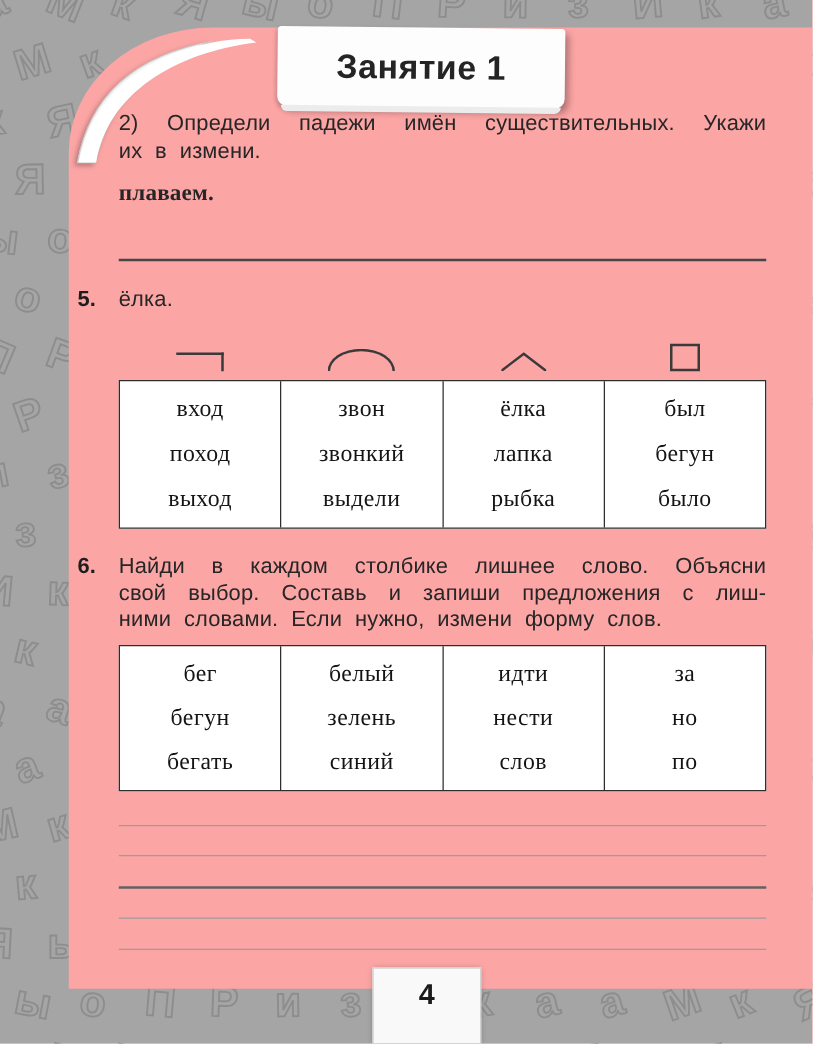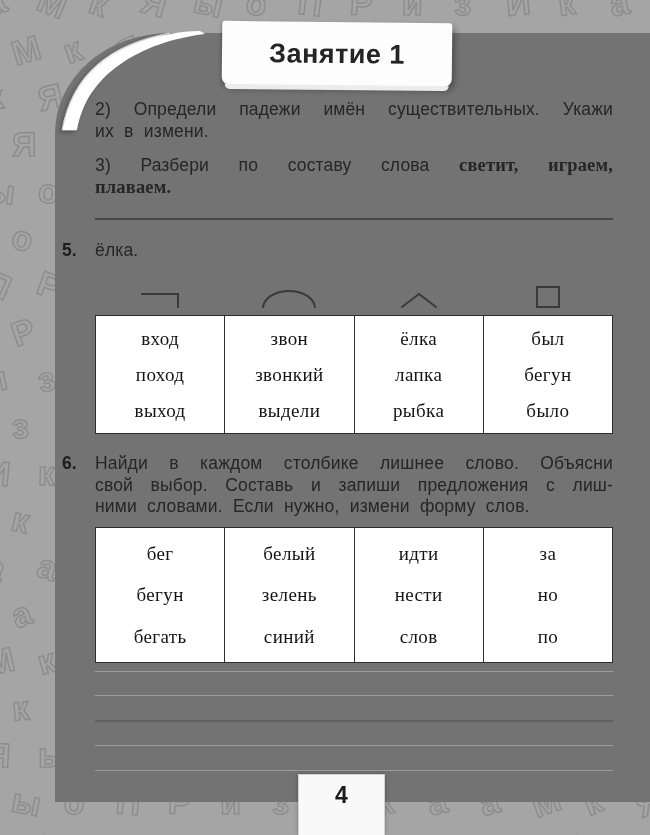--- a/index.html
+++ b/index.html
@@ -12,22 +12,22 @@
   .bg-pattern{position:absolute;inset:0;}
   .bg-letter{
     position:absolute;
     font:700 34px "Liberation Sans",sans-serif;
     color:transparent;
     -webkit-text-stroke:1.5px #8d8d8d;
     user-select:none;
   }
   
   .page{
-    position:absolute;left:55px;top:33px;width:595px;height:769px;
-    background:#737373;
+    position:absolute;left:55px;top:22px;width:595px;height:769px;
+    background:#fca5a5;
     border-top-left-radius:115px 100px;
   }
   
   .curl-svg{position:absolute;left:30px;top:20px;pointer-events:none;}
   
   .header-card{
     position:absolute;left:222px;top:22px;width:230px;height:64px;
     background:#fdfdfd;
     border-radius:3px 3px 8px 8px;
     box-shadow:3px 4px 6px rgba(0,0,0,.30), -2px 2px 3px rgba(0,0,0,.12);
@@ -67,21 +67,21 @@
   .sym-prefix{width:36px;height:13px;border-top:2px solid #3a3a3a;border-right:2px solid #3a3a3a;}
   .sym-root{width:50px;height:16px;border:2px solid #3a3a3a;border-bottom:none;
     border-radius:50% 50% 0 0 / 100% 100% 0 0;}
   .sym-ending{width:20px;height:18px;border:2px solid #3a3a3a;}
   
   .word-table{
     position:absolute;left:40px;width:518px;display:flex;
     border:1px solid #2e2e2e;background:#fff;box-sizing:border-box;
   }
   .t1{top:282px;height:119px;}
-  .t2{top:494px;height:136px;}
+  .t2{top:494px;height:117px;}
   .word-col{
     flex:1;display:grid;grid-template-rows:1fr 1fr 1fr;
     align-items:center;justify-items:center;
     border-right:1px solid #2e2e2e;padding:5px 0 4px 0;
   }
   .word-col:last-child{border-right:none;}
   .word{
     font-family:"Liberation Serif",serif;font-size:19px;color:#141414;
     letter-spacing:.4px;
   }
@@ -354,21 +354,20 @@
     </div>
 
   <div class="page">
 
     <div class="textblock" style="top:66px">
       <div class="line jline">2) Определи падежи имён существительных. Укажи</div>
       <div class="line lline">их в измени.</div>
     </div>
 
     <div class="textblock" style="top:122px">
-      <div class="line jline"><span>3) Разбери по составу слова</span> <span class="serif-bold">светит, играем,</span></div>
       <div class="line lline"><span class="serif-bold">плаваем.</span></div>
     </div>
 
     <div class="divider"></div>
 
     <span class="ex-num" style="top:207px">5.</span>
     <div class="textblock" style="top:207px">
       <div class="line lline">ёлка.</div>
     </div>
 

